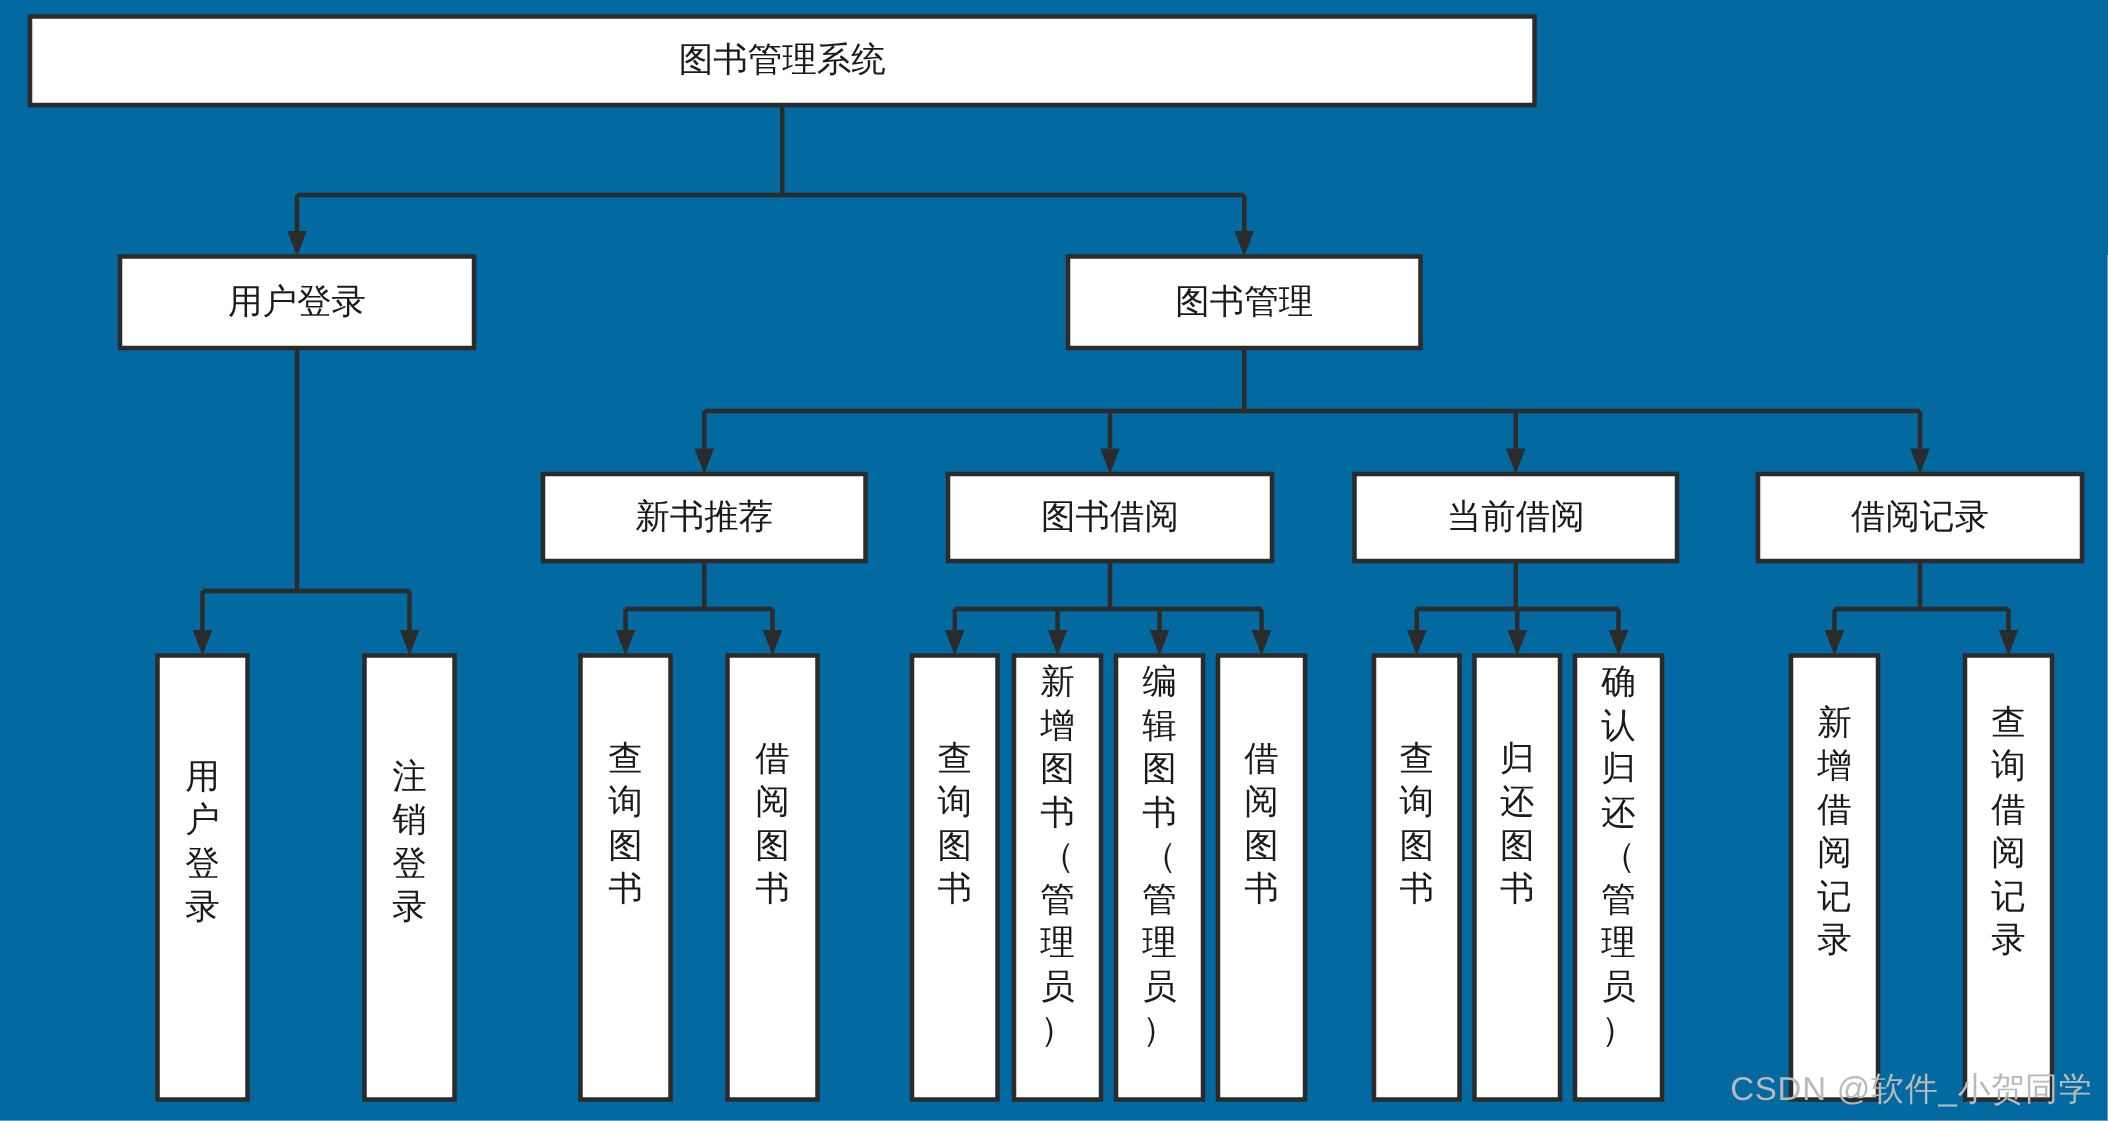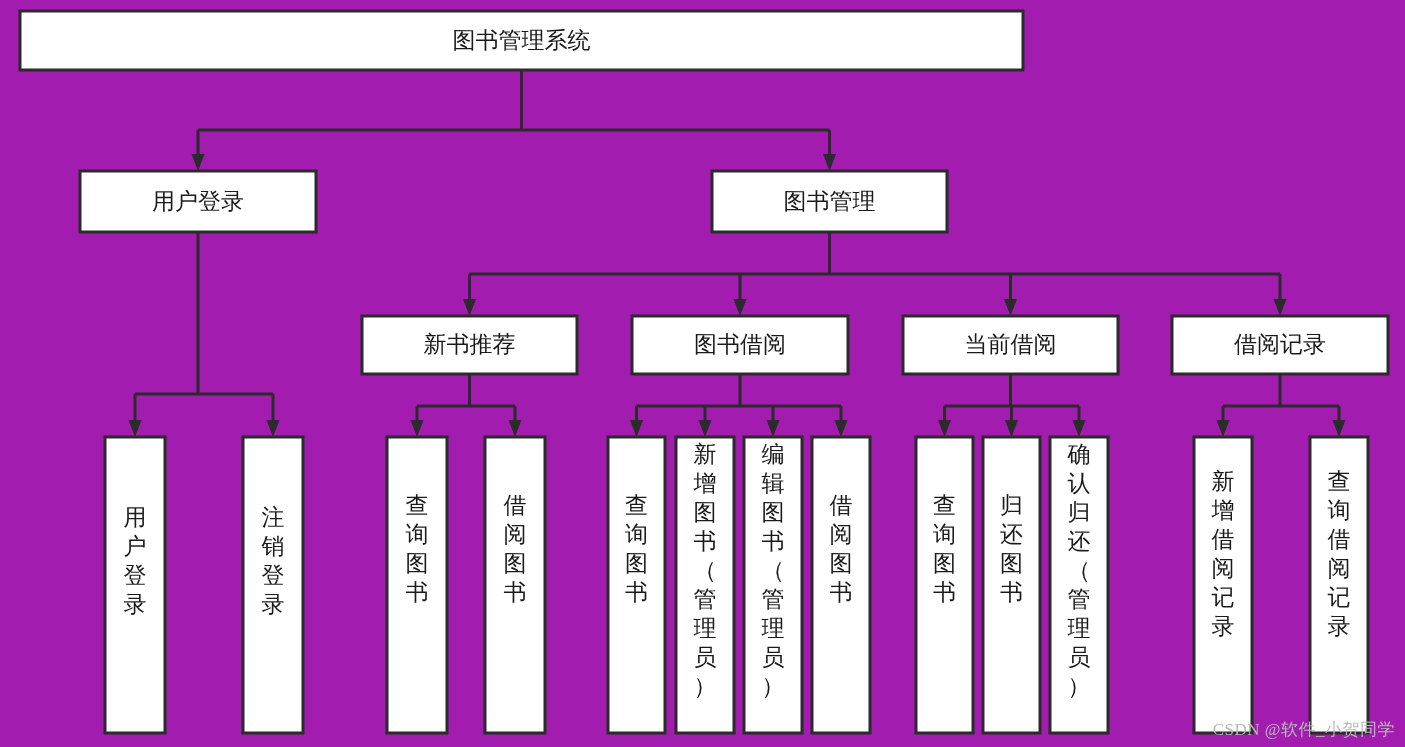--- a/index.html
+++ b/index.html
@@ -10,21 +10,21 @@
   body {
     width: 1405px;
     height: 747px;
     font-family: "Liberation Sans", sans-serif;
     overflow: hidden;
   }
   #diagram-root {
     position: relative;
     width: 1405px;
     height: 747px;
-    background: #a21caf;
+    background: #0369a1;
   }
   svg.diagram {
     display: block;
     width: 1405px;
     height: 747px;
   }
   .node-rect {
     fill: #ffffff;
     stroke: #2b2b2b;
     stroke-width: 3;
@@ -48,22 +48,22 @@
     fill: none;
   }
   .arrow-head {
     fill: #2b2b2b;
     stroke: none;
   }
   .watermark {
     position: absolute;
     right: 10px;
     bottom: 6px;
-    font-family: Liberation Serif, serif;
-    font-size: 17px;
+    font-family: Liberation Sans, sans-serif;
+    font-size: 22px;
     color: #b9b9b9;
     letter-spacing: 0.5px;
     white-space: nowrap;
     pointer-events: none;
     margin-top: 40px;
   }
 </style>
 </head>
 <body>
 

